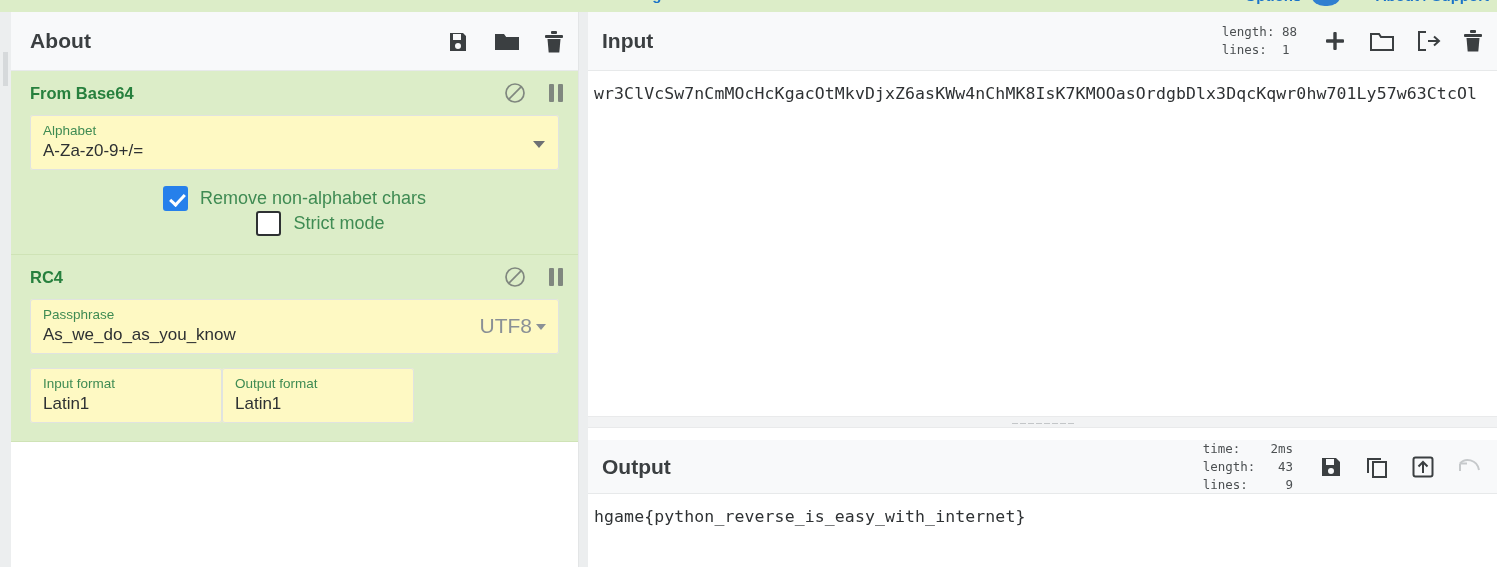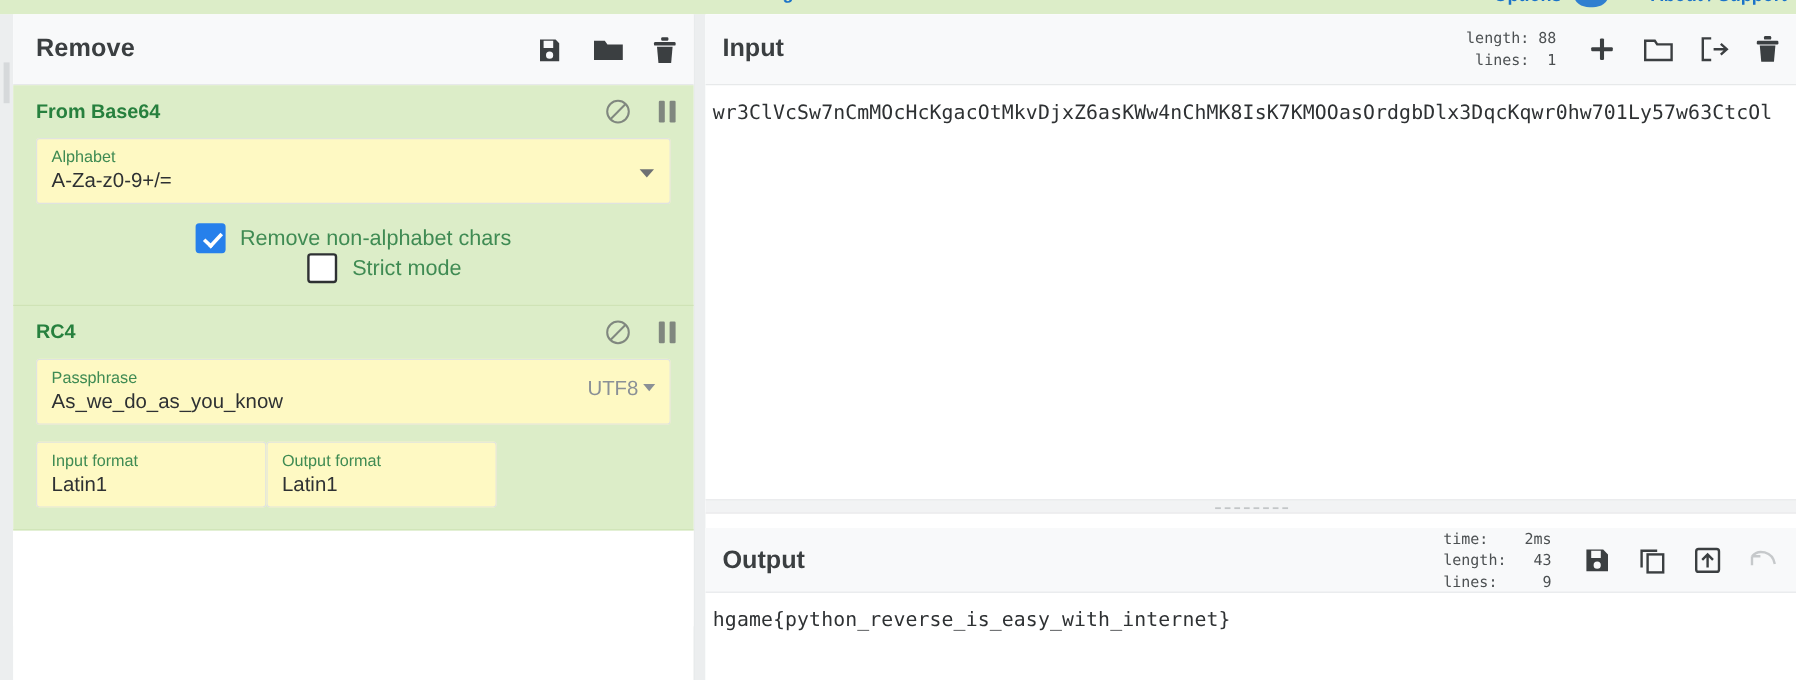--- a/index.html
+++ b/index.html
@@ -108,21 +108,21 @@
   }
   .field .caret {
     position: absolute; right: 14px; top: 50%; margin-top: -2px;
     width: 0; height: 0;
     border-left: 6px solid transparent;
     border-right: 6px solid transparent;
     border-top: 7px solid #6d7073;
   }
   .field .unit {
     position: absolute; right: 13px; top: 50%; margin-top: -13px;
-    font-size: 17px; color: #8a9096;
+    font-size: 21px; color: #8a9096;
     font-family: "Liberation Sans", sans-serif;
   }
   .field .unit .u-caret {
     display: inline-block; margin-left: 4px;
     width: 0; height: 0; vertical-align: 3px;
     border-left: 5px solid transparent;
     border-right: 5px solid transparent;
     border-top: 6px solid #8a9096;
   }
 
@@ -183,21 +183,21 @@
   #input-panel .io-head { height: 59px; }
   #output-panel .io-head { height: 54px; }
   .io-head .panel-title {
     font-size: 21px; font-weight: 700; color: #3b3f41;
     margin-left: 14px;
   }
   .io-meta {
     margin-left: auto;
     font-family: "DejaVu Sans Mono", monospace;
     font-size: 12.5px; color: #4c5052;
-    text-align: right; line-height: 18px;
+    text-align: left; line-height: 18px;
     white-space: pre;
   }
   .io-icons {
     display: flex; align-items: center; gap: 22px;
     margin-left: 26px; margin-right: 14px;
   }
   .io-text {
     font-family: "DejaVu Sans Mono", monospace;
     font-size: 16.5px; color: #2e3133;
     padding: 13px 0 0 6px;
@@ -239,21 +239,21 @@
   </div>
 </div>
 
 <div id="left-rail">
   <div class="rail-grip"></div>
 </div>
 
 <div id="recipe-panel">
 
   <div id="recipe-title-bar">
-    <span class="panel-title">Remove</span>
+    <span class="panel-title">About</span>
     <div class="title-icons">
       <span class="ticon">
         <svg width="24" height="24" viewBox="0 0 24 24" fill="#3b3f41">
           <path d="M4 3h13l3 3v15H4V3zm3 1v6h8V4H7zm5 9a3 3 0 100 6 3 3 0 000-6z"></path>
         </svg>
       </span>
       <span class="ticon">
         <svg width="26" height="24" viewBox="0 0 26 24" fill="#3b3f41">
           <path d="M1 4h9l2.2 3H25v13H1V4z"></path>
         </svg>

